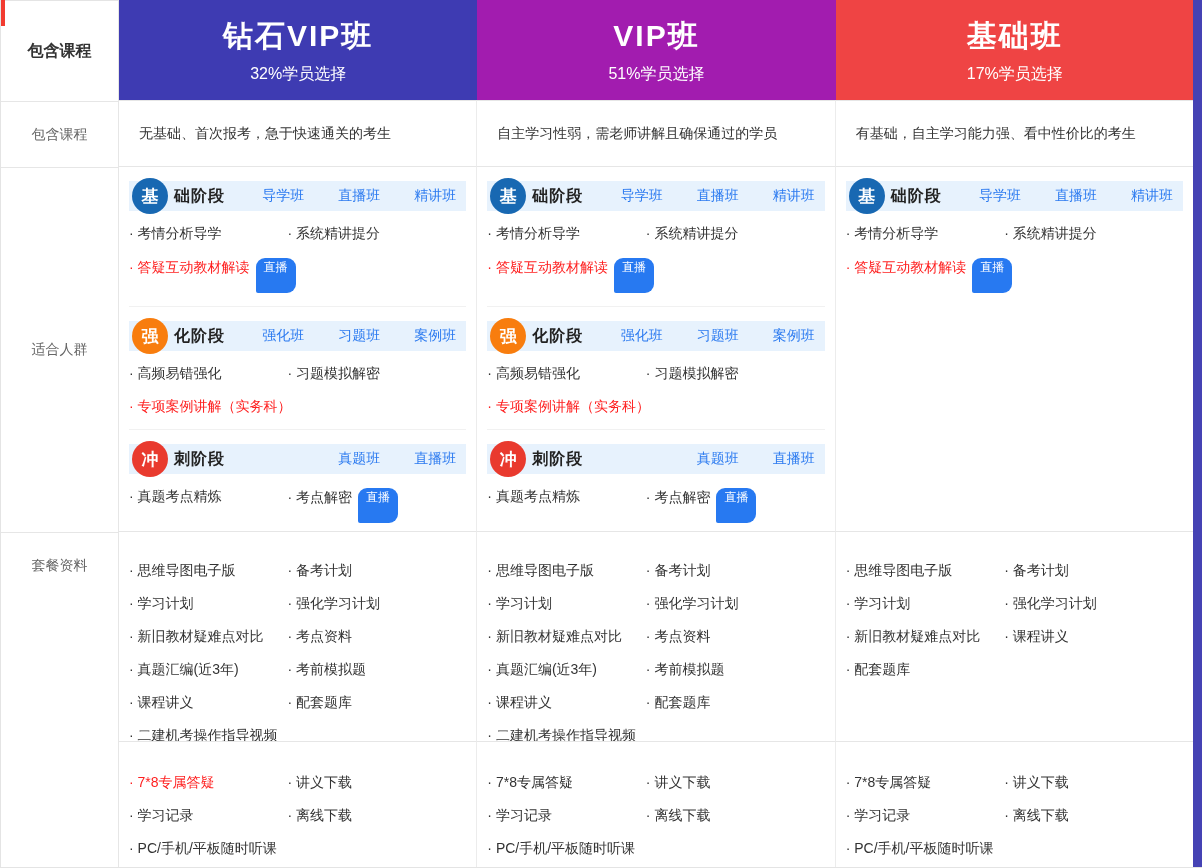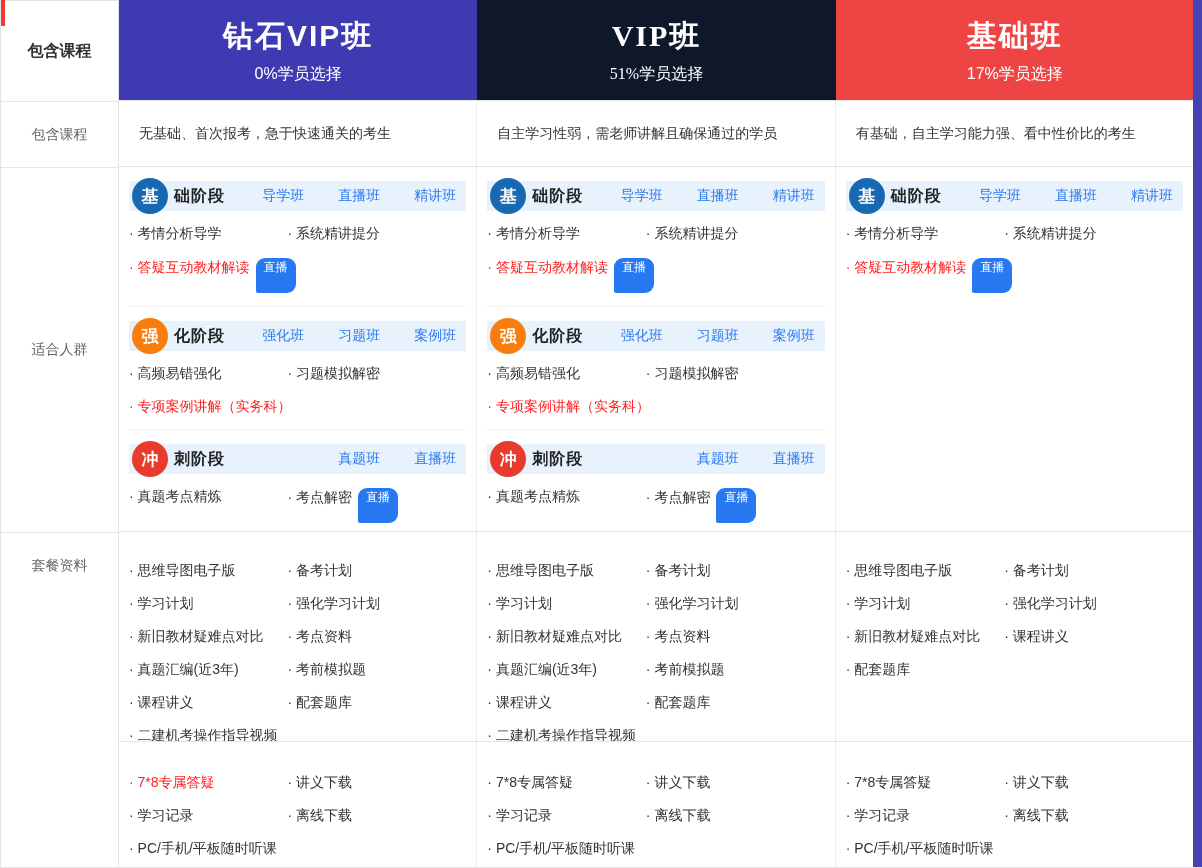--- a/index.html
+++ b/index.html
@@ -23,21 +23,21 @@
   .label-col .rl.center { align-items:center; }
   .label-col .rl.top { align-items:flex-start; padding-top:24px; }
 
   
   .plans { display:flex; flex:1;align-items:flex-end; }
   .plan-col { flex:1; display:grid; grid-template-rows:100px 66px 365px 210px 127px; min-width:0; }
   .sec { border-top:1px solid #e6e6e6; border-right:1px solid #ececec; overflow:hidden; }
 
   .plan-header { display:flex; flex-direction:column; align-items:center; justify-content:center; gap:7px; }
   [data-theme="diamond"] .plan-header { background:#3e3bb2; }
-  [data-theme="vip"]     .plan-header { background:#0f172a;font-family:Liberation Serif, serif; }
+  [data-theme="vip"]     .plan-header { background:#a21caf; }
   [data-theme="basic"]   .plan-header { background:#ef4444; }
   .plan-name { color:#fff; font-size:30px; font-weight:800; letter-spacing:2px; }
   .plan-pick { color:#fff; font-size:16px; }
 
   .audience { display:flex; align-items:center; padding:0 20px; }
   .aud-text { font-size:14px; color:#333; }
 
   .courses { padding:14px 10px 0; }
   .stage + .stage { border-top:1px solid #f1f1f1; margin-top:4px; padding-top:14px; }
   .stage-bar { background:#e7f2fd; height:30px; display:flex; align-items:center; }
@@ -78,21 +78,21 @@
       <div class="cell rl top">包含课程</div>
       <div class="cell rl center">适合人群</div>
       <div class="cell rl top">套餐资料</div>
     </aside>
 
     <div class="plans">
       <section class="plan-col" data-theme="diamond">
 
         <header class="plan-header">
           <h2 class="plan-name">钻石VIP班</h2>
-          <div class="plan-pick">0%学员选择</div>
+          <div class="plan-pick">32%学员选择</div>
         </header>
 
         <div class="sec audience">
           <p class="aud-text">无基础、首次报考，急于快速通关的考生</p>
         </div>
 
         <div class="sec courses">
           <div class="stage" data-phase="base">
             <div class="stage-bar">
               <span class="stage-circle">基</span>

